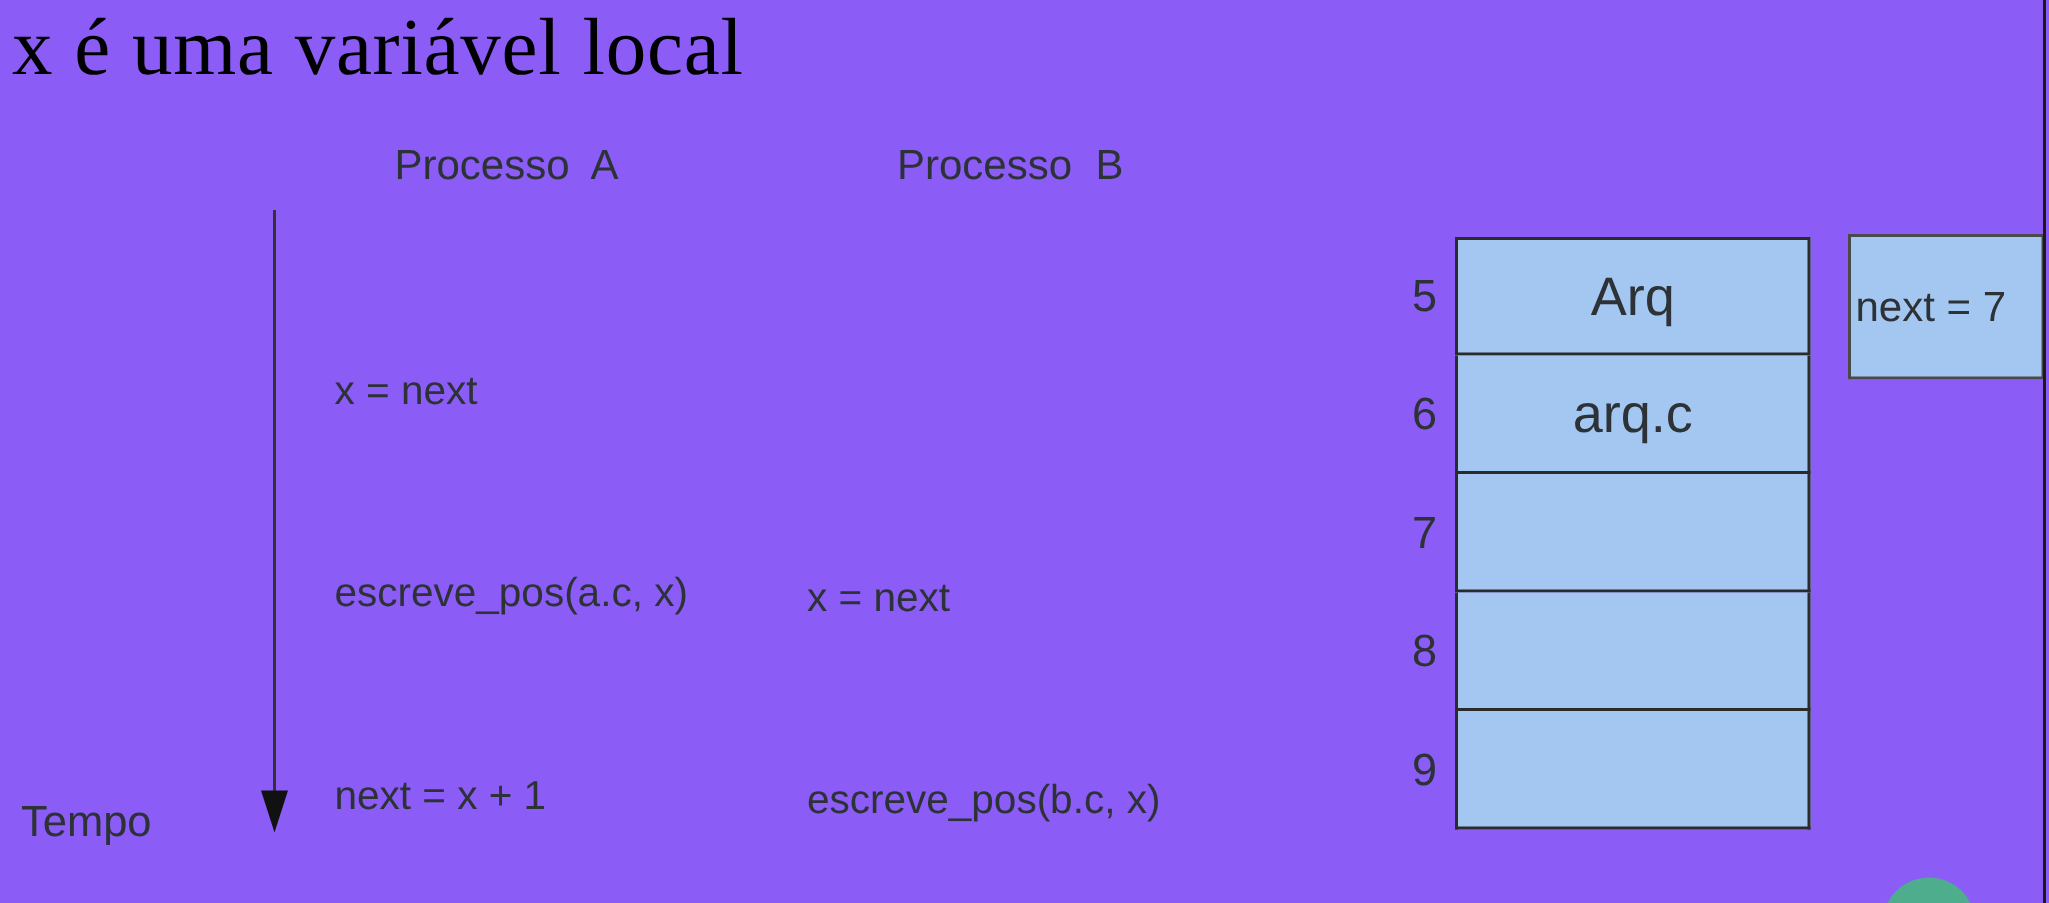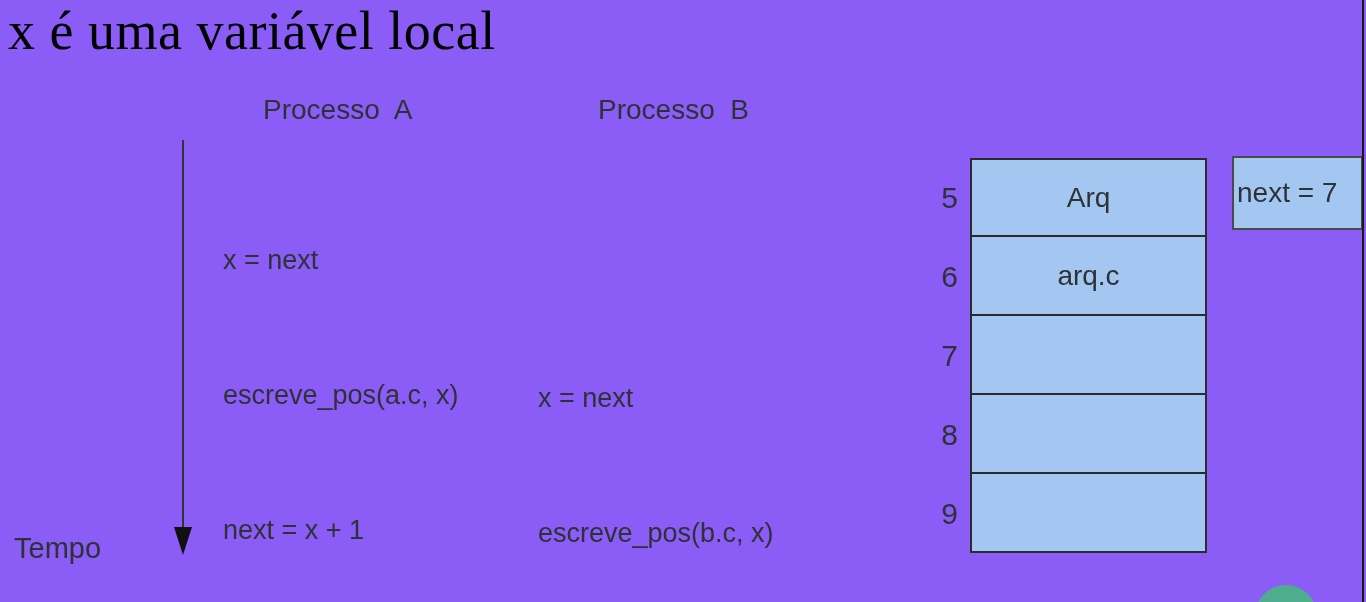--- a/index.html
+++ b/index.html
@@ -90,30 +90,30 @@
     font-size: 30px;
   }
   .memory-cell {
     width: 237px;
     box-sizing: border-box;
     background: #a4c7f2;
     border: 2px solid #2b2b2b;
     display: flex;
     align-items: center;
     justify-content: center;
-    font-size: 28px;
+    font-size: 36px;
   }
   .mem-row + .mem-row .memory-cell { border-top: none; }
 
   
   #next-value-box {
     left: 1232px;
     top: 156px;
     width: 131px;
-    height: 74px;
+    height: 97px;
     box-sizing: border-box;
     background: #a4c7f2;
     border: 2px solid #4a4a4a;
     display: flex;
     align-items: center;
     padding-left: 3px;
     font-size: 28px;
     white-space: pre;
   }
 

